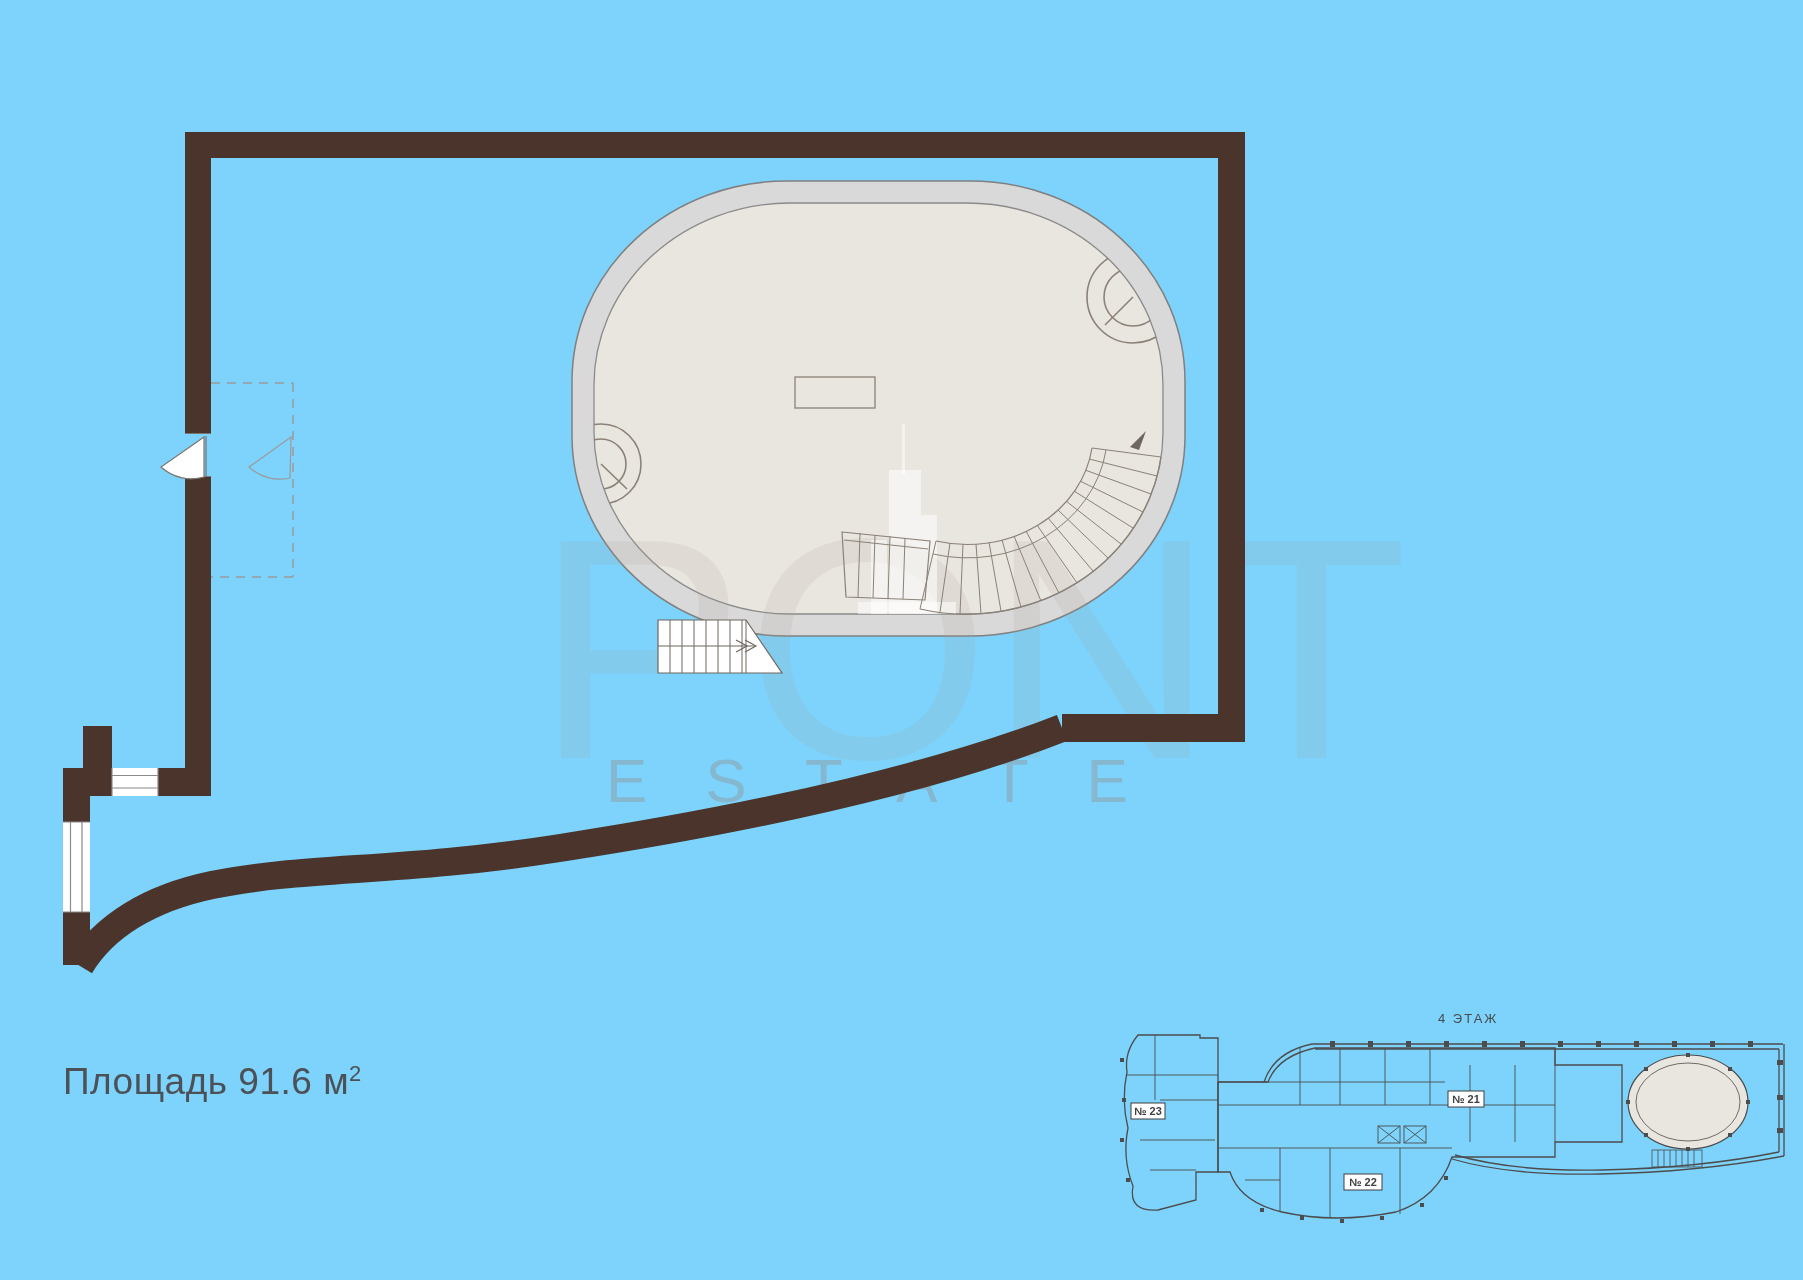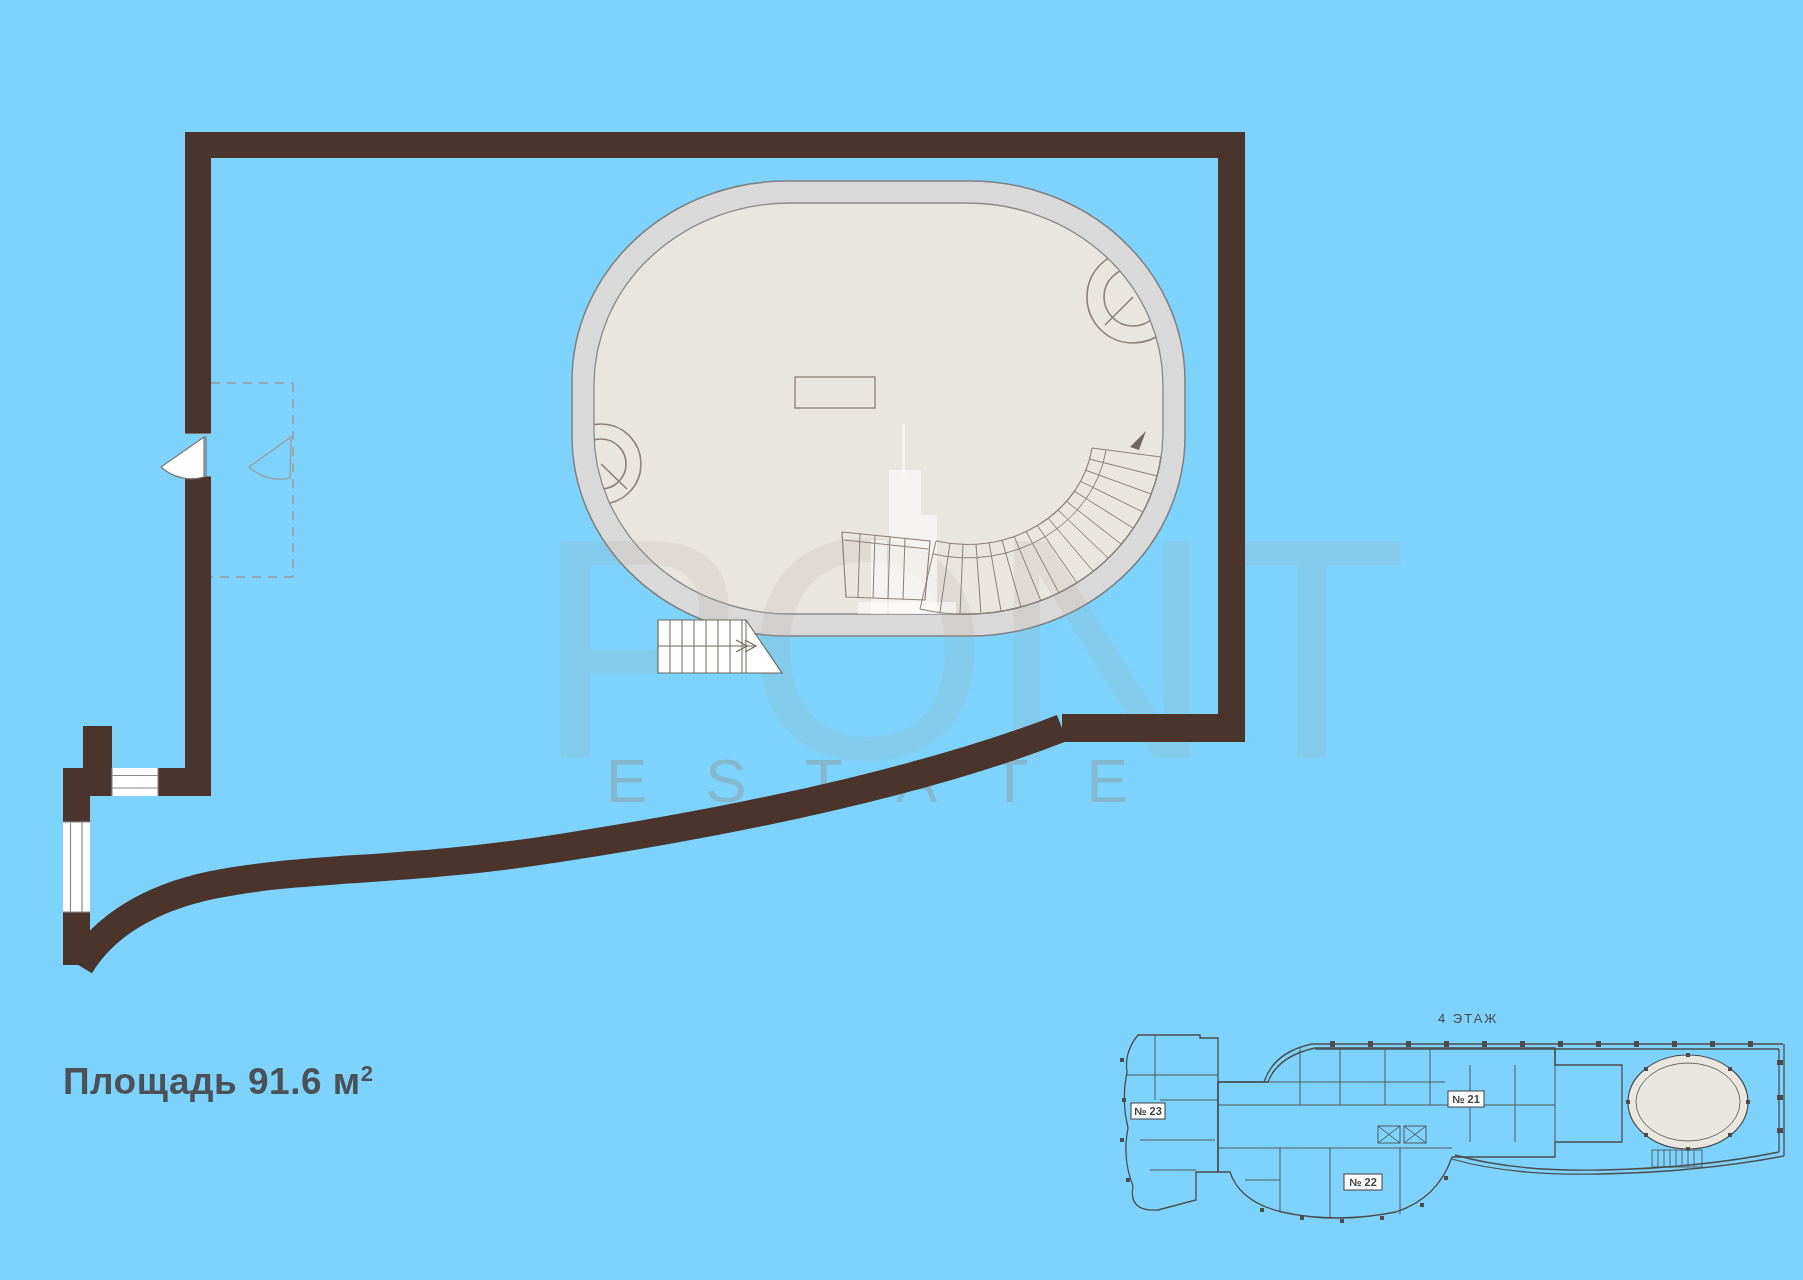--- a/index.html
+++ b/index.html
@@ -1,20 +1,20 @@
 <!DOCTYPE html>
 <html><head>
 <meta charset="utf-8">
 <style>
   html,body{margin:0;padding:0;background:#fff;}
   #stage{position:relative;width:1803px;height:1280px;background:#7dd3fc;overflow:hidden;
          font-family:"Liberation Sans",sans-serif;}
   #plan-svg{position:absolute;left:0;top:0;}
   #area-block{position:absolute;left:63px;top:1058px;color:#4c5157;
-              font-size:37px;font-weight:700;line-height:47px;letter-spacing:.5px;}
+              font-size:37px;font-weight:400;line-height:47px;letter-spacing:.5px;}
   #area-block sup{font-size:22px;line-height:0;}
   .wm-big{font-size:315px;font-weight:500;fill:rgba(168,160,152,0.15);
           font-family:"Liberation Sans",sans-serif;}
   .wm-est{font-size:62px;font-weight:500;letter-spacing:58px;fill:rgba(146,140,133,0.38);
           font-family:"Liberation Sans",sans-serif;}
   .mini-label{font-size:11px;font-weight:bold;fill:#3f3f3f;text-anchor:middle;
               font-family:"Liberation Sans",sans-serif;}
   .mini-title{font-size:13px;letter-spacing:2px;fill:#4a4a4a;
               font-family:"Liberation Sans",sans-serif;}
 </style>

